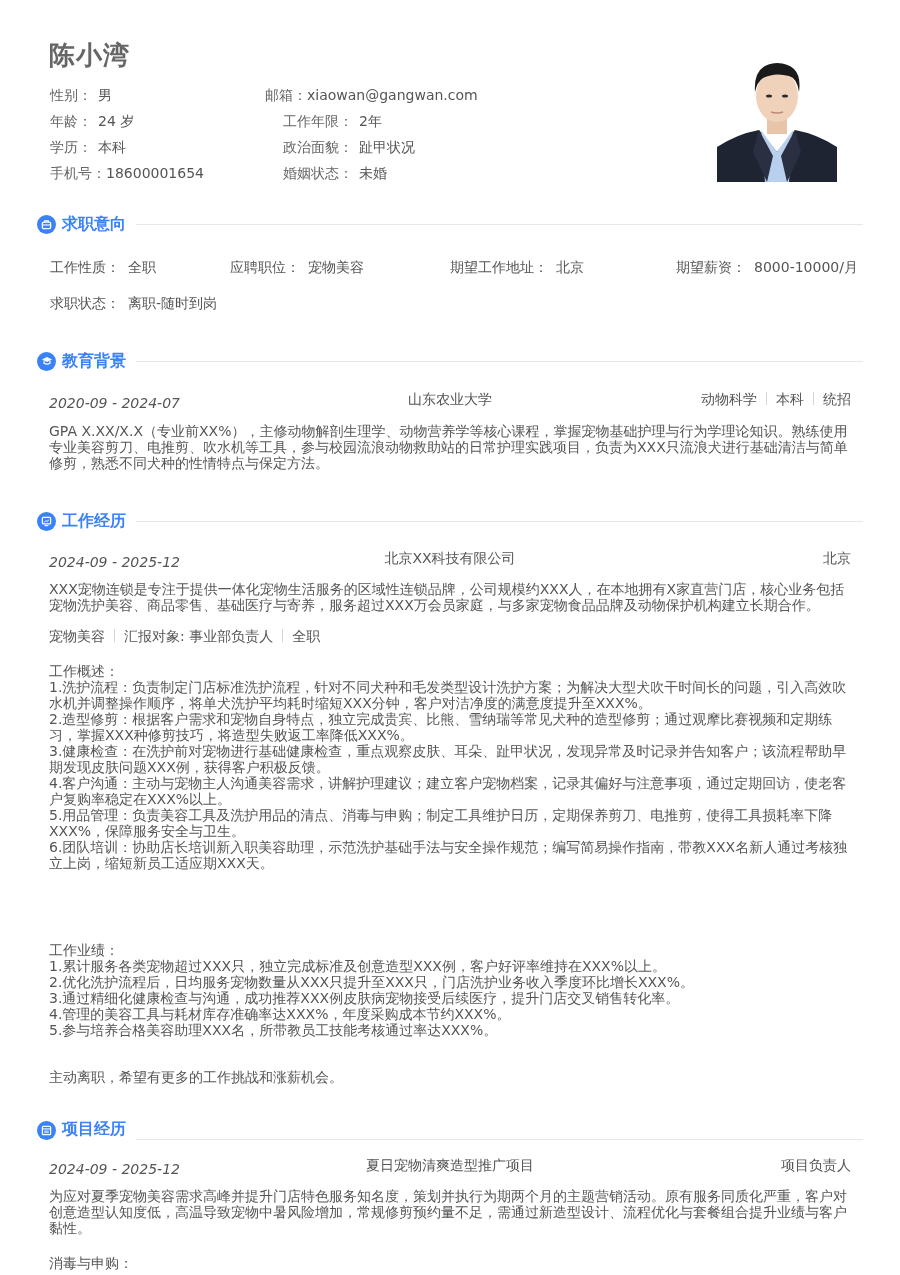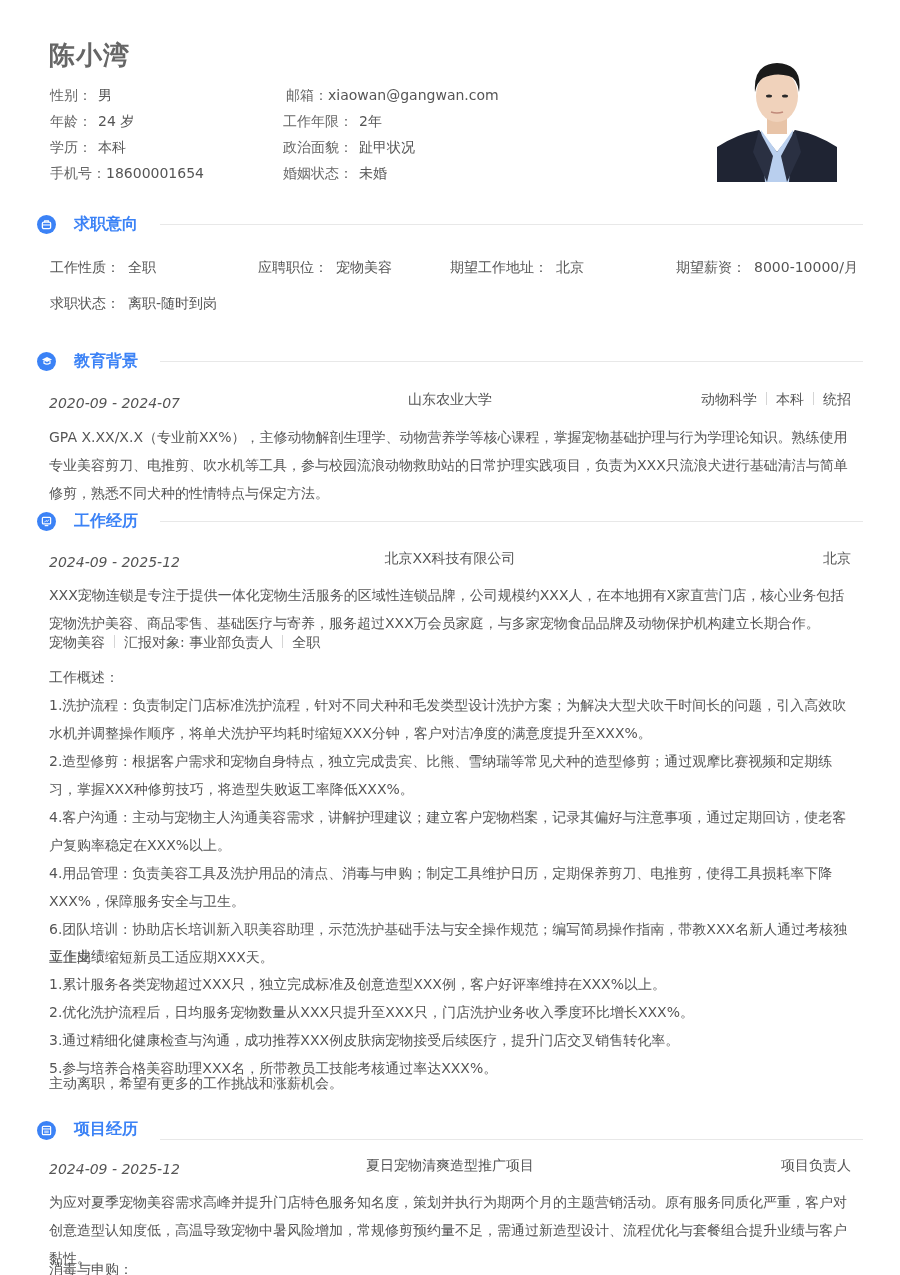--- a/index.html
+++ b/index.html
@@ -6,32 +6,32 @@
   html, body { width: 900px; height: 1275px; overflow: hidden; background: #ffffff; }
   body { font-family: "DejaVu Sans", "Liberation Sans", sans-serif; color: #555555; font-size: 14px; position: relative; }
 
   .name { position: absolute; left: 49px; top: 38px; font-size: 26px; font-weight: bold; color: #666666; letter-spacing: 1px; }
   .info-row { position: absolute; font-size: 14px; color: #555; white-space: nowrap; line-height: 20px; }
   .info-row .k { color: #666; }
   .info-row .v { color: #555; margin-left: 6px; }
 
   .photo { position: absolute; left: 717px; top: 52px; width: 120px; height: 130px; background: #f4f4f4; overflow: hidden; }
 
-  .section-head { position: absolute; left: 37px; width: 826px; height: 26px; display: flex; align-items: center; gap: 12px; }
+  .section-head { position: absolute; left: 37px; width: 826px; height: 26px; display: flex; align-items: center; }
   .section-icon { width: 19px; height: 19px; border-radius: 50%; background: #3b82f6; display: flex; align-items: center; justify-content: center; flex: none; }
   .section-title { margin-left: 6px; font-size: 16px; font-weight: bold; color: #3b82f6; white-space: nowrap; }
   .section-line { flex: 1; height: 1px; background: #e8e8e8; margin-left: 10px; }
 
   .row3 { position: absolute; left: 49px; width: 802px; height: 20px; font-size: 14px; color: #555; }
   .row3 .l { position: absolute; left: 0; top: 4px; font-style: italic; }
   .row3 .c { position: absolute; left: 0; right: 0; top: 0; text-align: center; }
   .row3 .r { position: absolute; right: 0; top: 0; }
   .sep { display: inline-block; width: 1px; height: 13px; background: #d5d5d5; margin: 0 9px; vertical-align: -1px; }
 
-  .para { position: absolute; left: 49px; width: 805px; font-size: 14px; line-height: 28px; color: #555; }
+  .para { position: absolute; left: 49px; width: 805px; font-size: 14px; line-height: 16px; color: #555; }
   .para p { margin: 0; }
 
   .intent-item { position: absolute; font-size: 14px; color: #555; white-space: nowrap; }
   .intent-item .v { margin-left: 8px; }
 </style>
 </head>
 <body>
 
 <div class="name">陈小湾</div>
 
@@ -41,21 +41,21 @@
 <div class="info-row" style="left:50px;top:111px;">
   <span class="k">年龄：</span><span class="v">24 岁</span>
 </div>
 <div class="info-row" style="left:50px;top:137px;">
   <span class="k">学历：</span><span class="v">本科</span>
 </div>
 <div class="info-row" style="left:50px;top:163px;">
   <span class="k">手机号：</span><span class="v" style="margin-left:0">18600001654</span>
 </div>
 
-<div class="info-row" style="left:286px;top:85px;">
+<div class="info-row" style="left:265px;top:85px;">
   <span class="k">邮箱：</span><span class="v" style="margin-left:0">xiaowan@gangwan.com</span>
 </div>
 <div class="info-row" style="left:283px;top:111px;">
   <span class="k">工作年限：</span><span class="v">2年</span>
 </div>
 <div class="info-row" style="left:283px;top:137px;">
   <span class="k">政治面貌：</span><span class="v">趾甲状况</span>
 </div>
 <div class="info-row" style="left:283px;top:163px;">
   <span class="k">婚姻状态：</span><span class="v">未婚</span>
@@ -92,21 +92,21 @@
         <line x1="1.5" y1="6.5" x2="10.5" y2="6.5" stroke="#fff" stroke-width="1.2"></line>
       </svg>
   </span>
   <span class="section-title">求职意向</span>
   <span class="section-line"></span>
 </div>
 
 <div class="intent-item" style="left:50px;top:259px;">
   <span>工作性质：</span><span class="v">全职</span>
 </div>
-<div class="intent-item" style="left:258px;top:259px;text-align:right;">
+<div class="intent-item" style="left:230px;top:259px;text-align:right;">
   <span>应聘职位：</span><span class="v">宠物美容</span>
 </div>
 <div class="intent-item" style="left:450px;top:259px;">
   <span>期望工作地址：</span><span class="v">北京</span>
 </div>
 <div class="intent-item" style="left:676px;top:259px;">
   <span>期望薪资：</span><span class="v">8000-10000/月</span>
 </div>
 <div class="intent-item" style="left:50px;top:295px;">
   <span>求职状态：</span><span class="v">离职-随时到岗</span>
@@ -156,30 +156,32 @@
 </div>
 
 <div class="para" style="top:628px;">
   <span>宠物美容</span><span class="sep"></span><span>汇报对象: 事业部负责人</span><span class="sep"></span><span>全职</span>
 </div>
 
 <div class="para" style="top:663px;">
   <p>工作概述：</p>
   <p>1.洗护流程：负责制定门店标准洗护流程，针对不同犬种和毛发类型设计洗护方案；为解决大型犬吹干时间长的问题，引入高效吹水机并调整操作顺序，将单犬洗护平均耗时缩短XXX分钟，客户对洁净度的满意度提升至XXX%。</p>
   <p>2.造型修剪：根据客户需求和宠物自身特点，独立完成贵宾、比熊、雪纳瑞等常见犬种的造型修剪；通过观摩比赛视频和定期练习，掌握XXX种修剪技巧，将造型失败返工率降低XXX%。</p>
+  <p>3.健康检查：在洗护前对宠物进行基础健康检查，重点观察皮肤、耳朵、趾甲状况，发现异常及时记录并告知客户；该流程帮助早期发现皮肤问题XXX例，获得客户积极反馈。</p>
   <p>4.客户沟通：主动与宠物主人沟通美容需求，讲解护理建议；建立客户宠物档案，记录其偏好与注意事项，通过定期回访，使老客户复购率稳定在XXX%以上。</p>
-  <p>4.用品管理：负责美容工具及洗护用品的清点、消毒与申购；制定工具维护日历，定期保养剪刀、电推剪，使得工具损耗率下降XXX%，保障服务安全与卫生。</p>
+  <p>5.用品管理：负责美容工具及洗护用品的清点、消毒与申购；制定工具维护日历，定期保养剪刀、电推剪，使得工具损耗率下降XXX%，保障服务安全与卫生。</p>
   <p>6.团队培训：协助店长培训新入职美容助理，示范洗护基础手法与安全操作规范；编写简易操作指南，带教XXX名新人通过考核独立上岗，缩短新员工适应期XXX天。</p>
 </div>
 
 <div class="para" style="top:942px;">
   <p>工作业绩：</p>
   <p>1.累计服务各类宠物超过XXX只，独立完成标准及创意造型XXX例，客户好评率维持在XXX%以上。</p>
   <p>2.优化洗护流程后，日均服务宠物数量从XXX只提升至XXX只，门店洗护业务收入季度环比增长XXX%。</p>
   <p>3.通过精细化健康检查与沟通，成功推荐XXX例皮肤病宠物接受后续医疗，提升门店交叉销售转化率。</p>
+  <p>4.管理的美容工具与耗材库存准确率达XXX%，年度采购成本节约XXX%。</p>
   <p>5.参与培养合格美容助理XXX名，所带教员工技能考核通过率达XXX%。</p>
 </div>
 
 <div class="para" style="top:1069px;">
   <p>主动离职，希望有更多的工作挑战和涨薪机会。</p>
 </div>
 
 <div class="section-head" style="top:1114px;align-items:flex-end;">
   <span class="section-icon">
     <svg width="11" height="11" viewBox="0 0 12 12">

